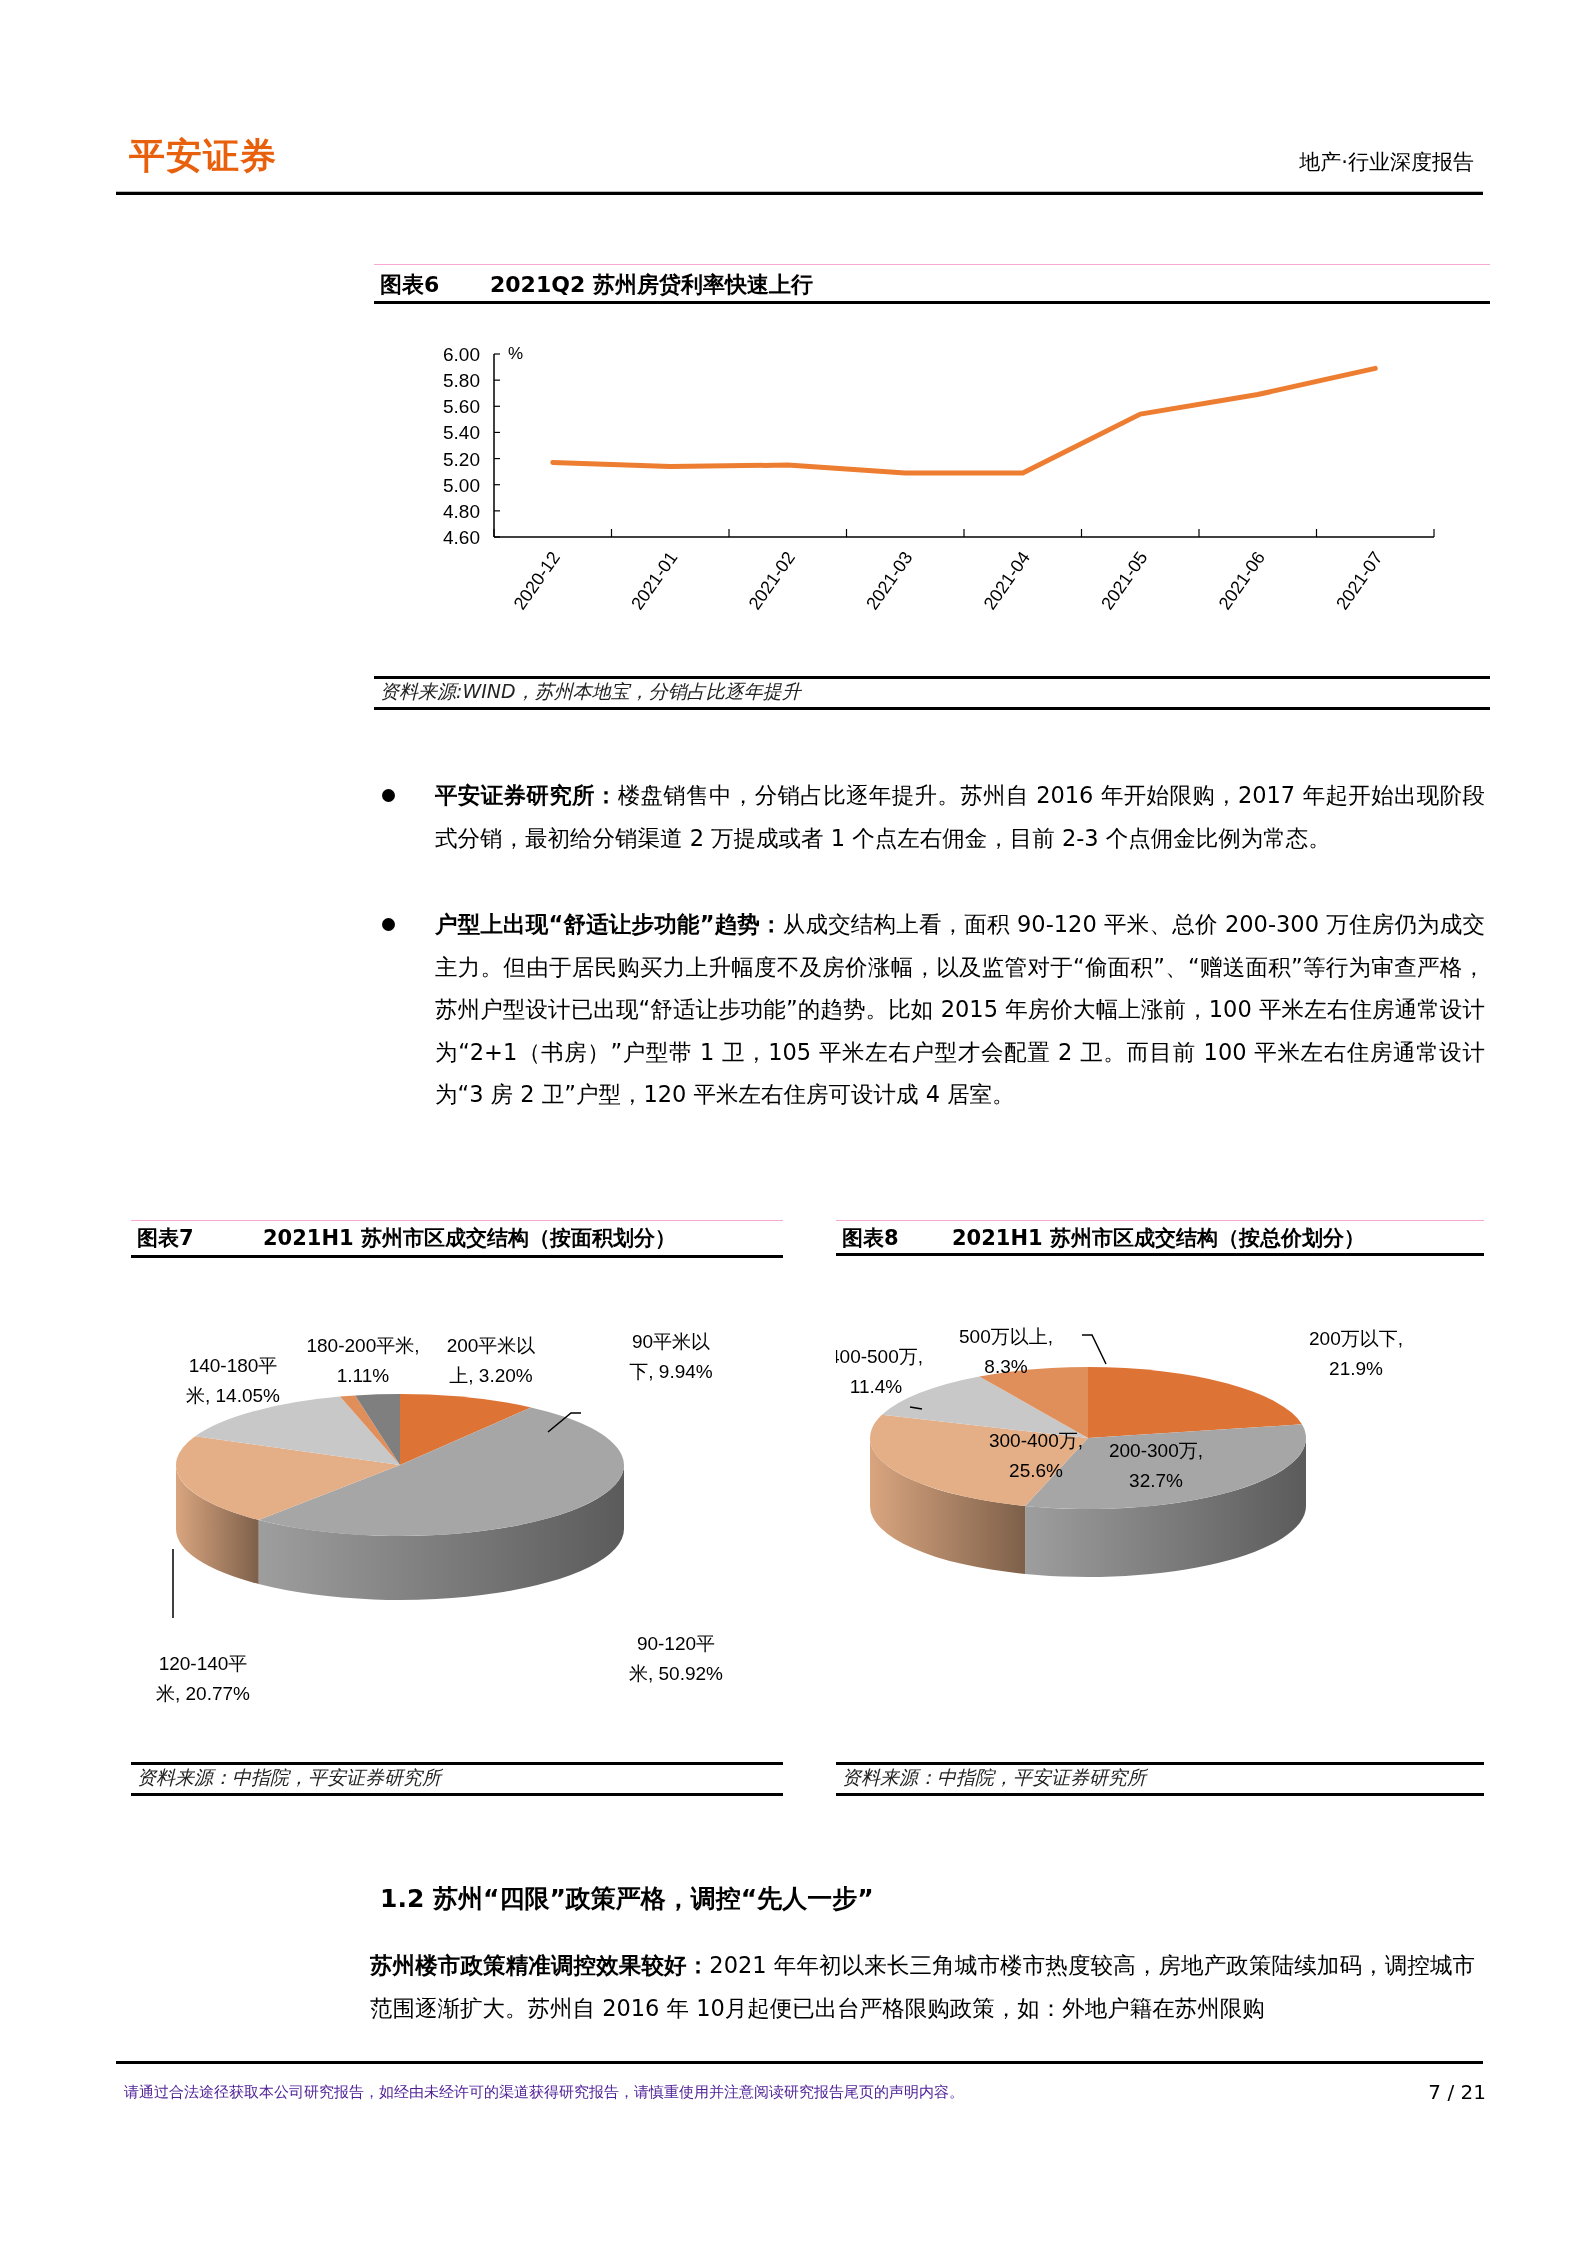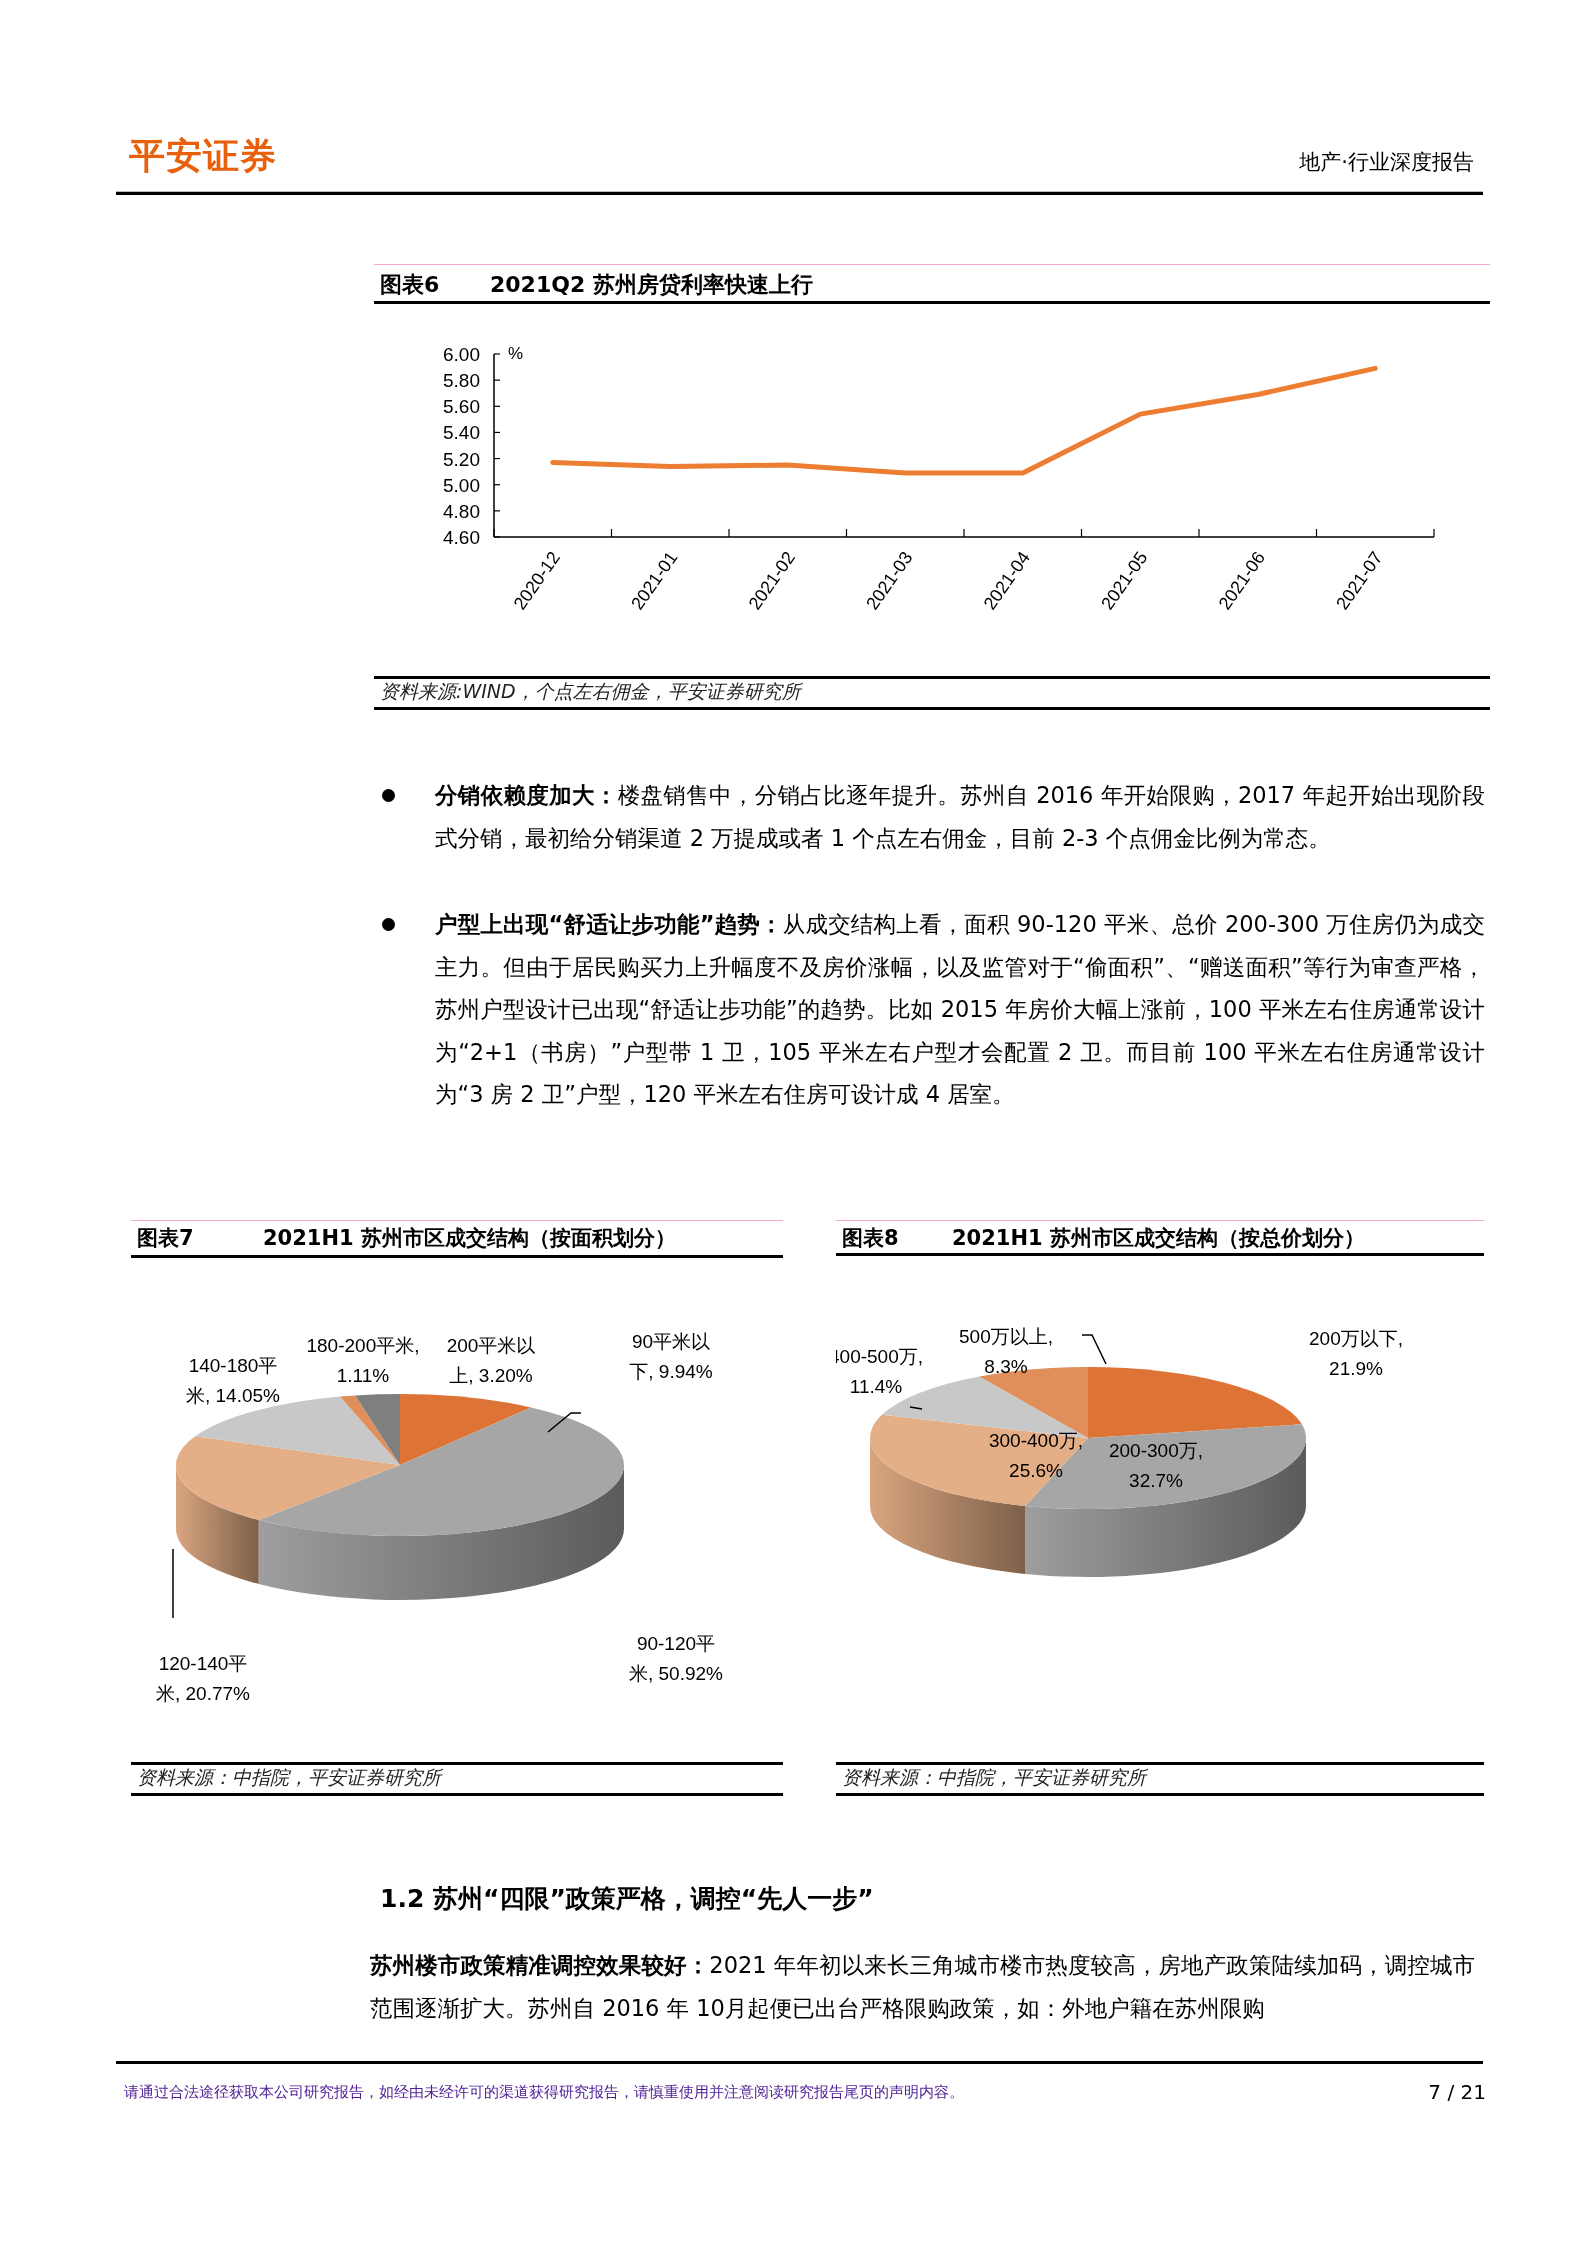--- a/index.html
+++ b/index.html
@@ -70,26 +70,26 @@
     <text x="421.75" y="237" text-anchor="end" font-size="18" fill="#000" transform="rotate(-55 421.75 237)">2021-02</text>
     <text x="539.25" y="237" text-anchor="end" font-size="18" fill="#000" transform="rotate(-55 539.25 237)">2021-03</text>
     <text x="656.75" y="237" text-anchor="end" font-size="18" fill="#000" transform="rotate(-55 656.75 237)">2021-04</text>
     <text x="774.25" y="237" text-anchor="end" font-size="18" fill="#000" transform="rotate(-55 774.25 237)">2021-05</text>
     <text x="891.75" y="237" text-anchor="end" font-size="18" fill="#000" transform="rotate(-55 891.75 237)">2021-06</text>
     <text x="1009.25" y="237" text-anchor="end" font-size="18" fill="#000" transform="rotate(-55 1009.25 237)">2021-07</text>
     <polyline points="178.75,142.49285714285713 296.25,146.4142857142857 413.75,145.10714285714278 531.25,152.95 648.75,152.95 766.25,94.12857142857142 883.75,74.52142857142852 1001.25,48.37857142857146" fill="none" stroke="#ed7d31" stroke-width="5" stroke-linejoin="round" stroke-linecap="round"></polyline>
   </svg>
 
 <div class="abs src" style="left:374px; top:676px; width:1116px; height:34px;">
-  <span>资料来源:WIND，个点左右佣金，平安证券研究所</span>
+  <span>资料来源:WIND，苏州本地宝，分销占比逐年提升</span>
 </div>
 
 <div class="abs bullet-dot" style="left:382px; top:789px;"></div>
 <div class="abs para" style="left:435px; top:774px; width:1050px;">
-  <b>分销依赖度加大：</b><span>楼盘销售中，分销占比逐年提升。苏州自 2016 年开始限购，2017 年起开始出现阶段式分销，最初给分销渠道 2 万提成或者 1 个点左右佣金，目前 2-3 个点佣金比例为常态。</span>
+  <b>平安证券研究所：</b><span>楼盘销售中，分销占比逐年提升。苏州自 2016 年开始限购，2017 年起开始出现阶段式分销，最初给分销渠道 2 万提成或者 1 个点左右佣金，目前 2-3 个点佣金比例为常态。</span>
 </div>
 <div class="abs bullet-dot" style="left:382px; top:918px;"></div>
 <div class="abs para" style="left:435px; top:903px; width:1050px;">
   <b>户型上出现“舒适让步功能”趋势：</b><span>从成交结构上看，面积 90-120 平米、总价 200-300 万住房仍为成交主力。但由于居民购买力上升幅度不及房价涨幅，以及监管对于“偷面积”、“赠送面积”等行为审查严格，苏州户型设计已出现“舒适让步功能”的趋势。比如 2015 年房价大幅上涨前，100 平米左右住房通常设计为“2+1（书房）”户型带 1 卫，105 平米左右户型才会配置 2 卫。而目前 100 平米左右住房通常设计为“3 房 2 卫”户型，120 平米左右住房可设计成 4 居室。</span>
 </div>
 
 <div class="abs fig-bar" style="left:131px; top:1220px; width:652px; height:38px;">
   <div class="fig-title" style="position:absolute; left:6px; top:3px; font-size:21px;">
     <span>图表7</span>
     <span style="position:absolute; left:126px;">2021H1 苏州市区成交结构（按面积划分）</span>

